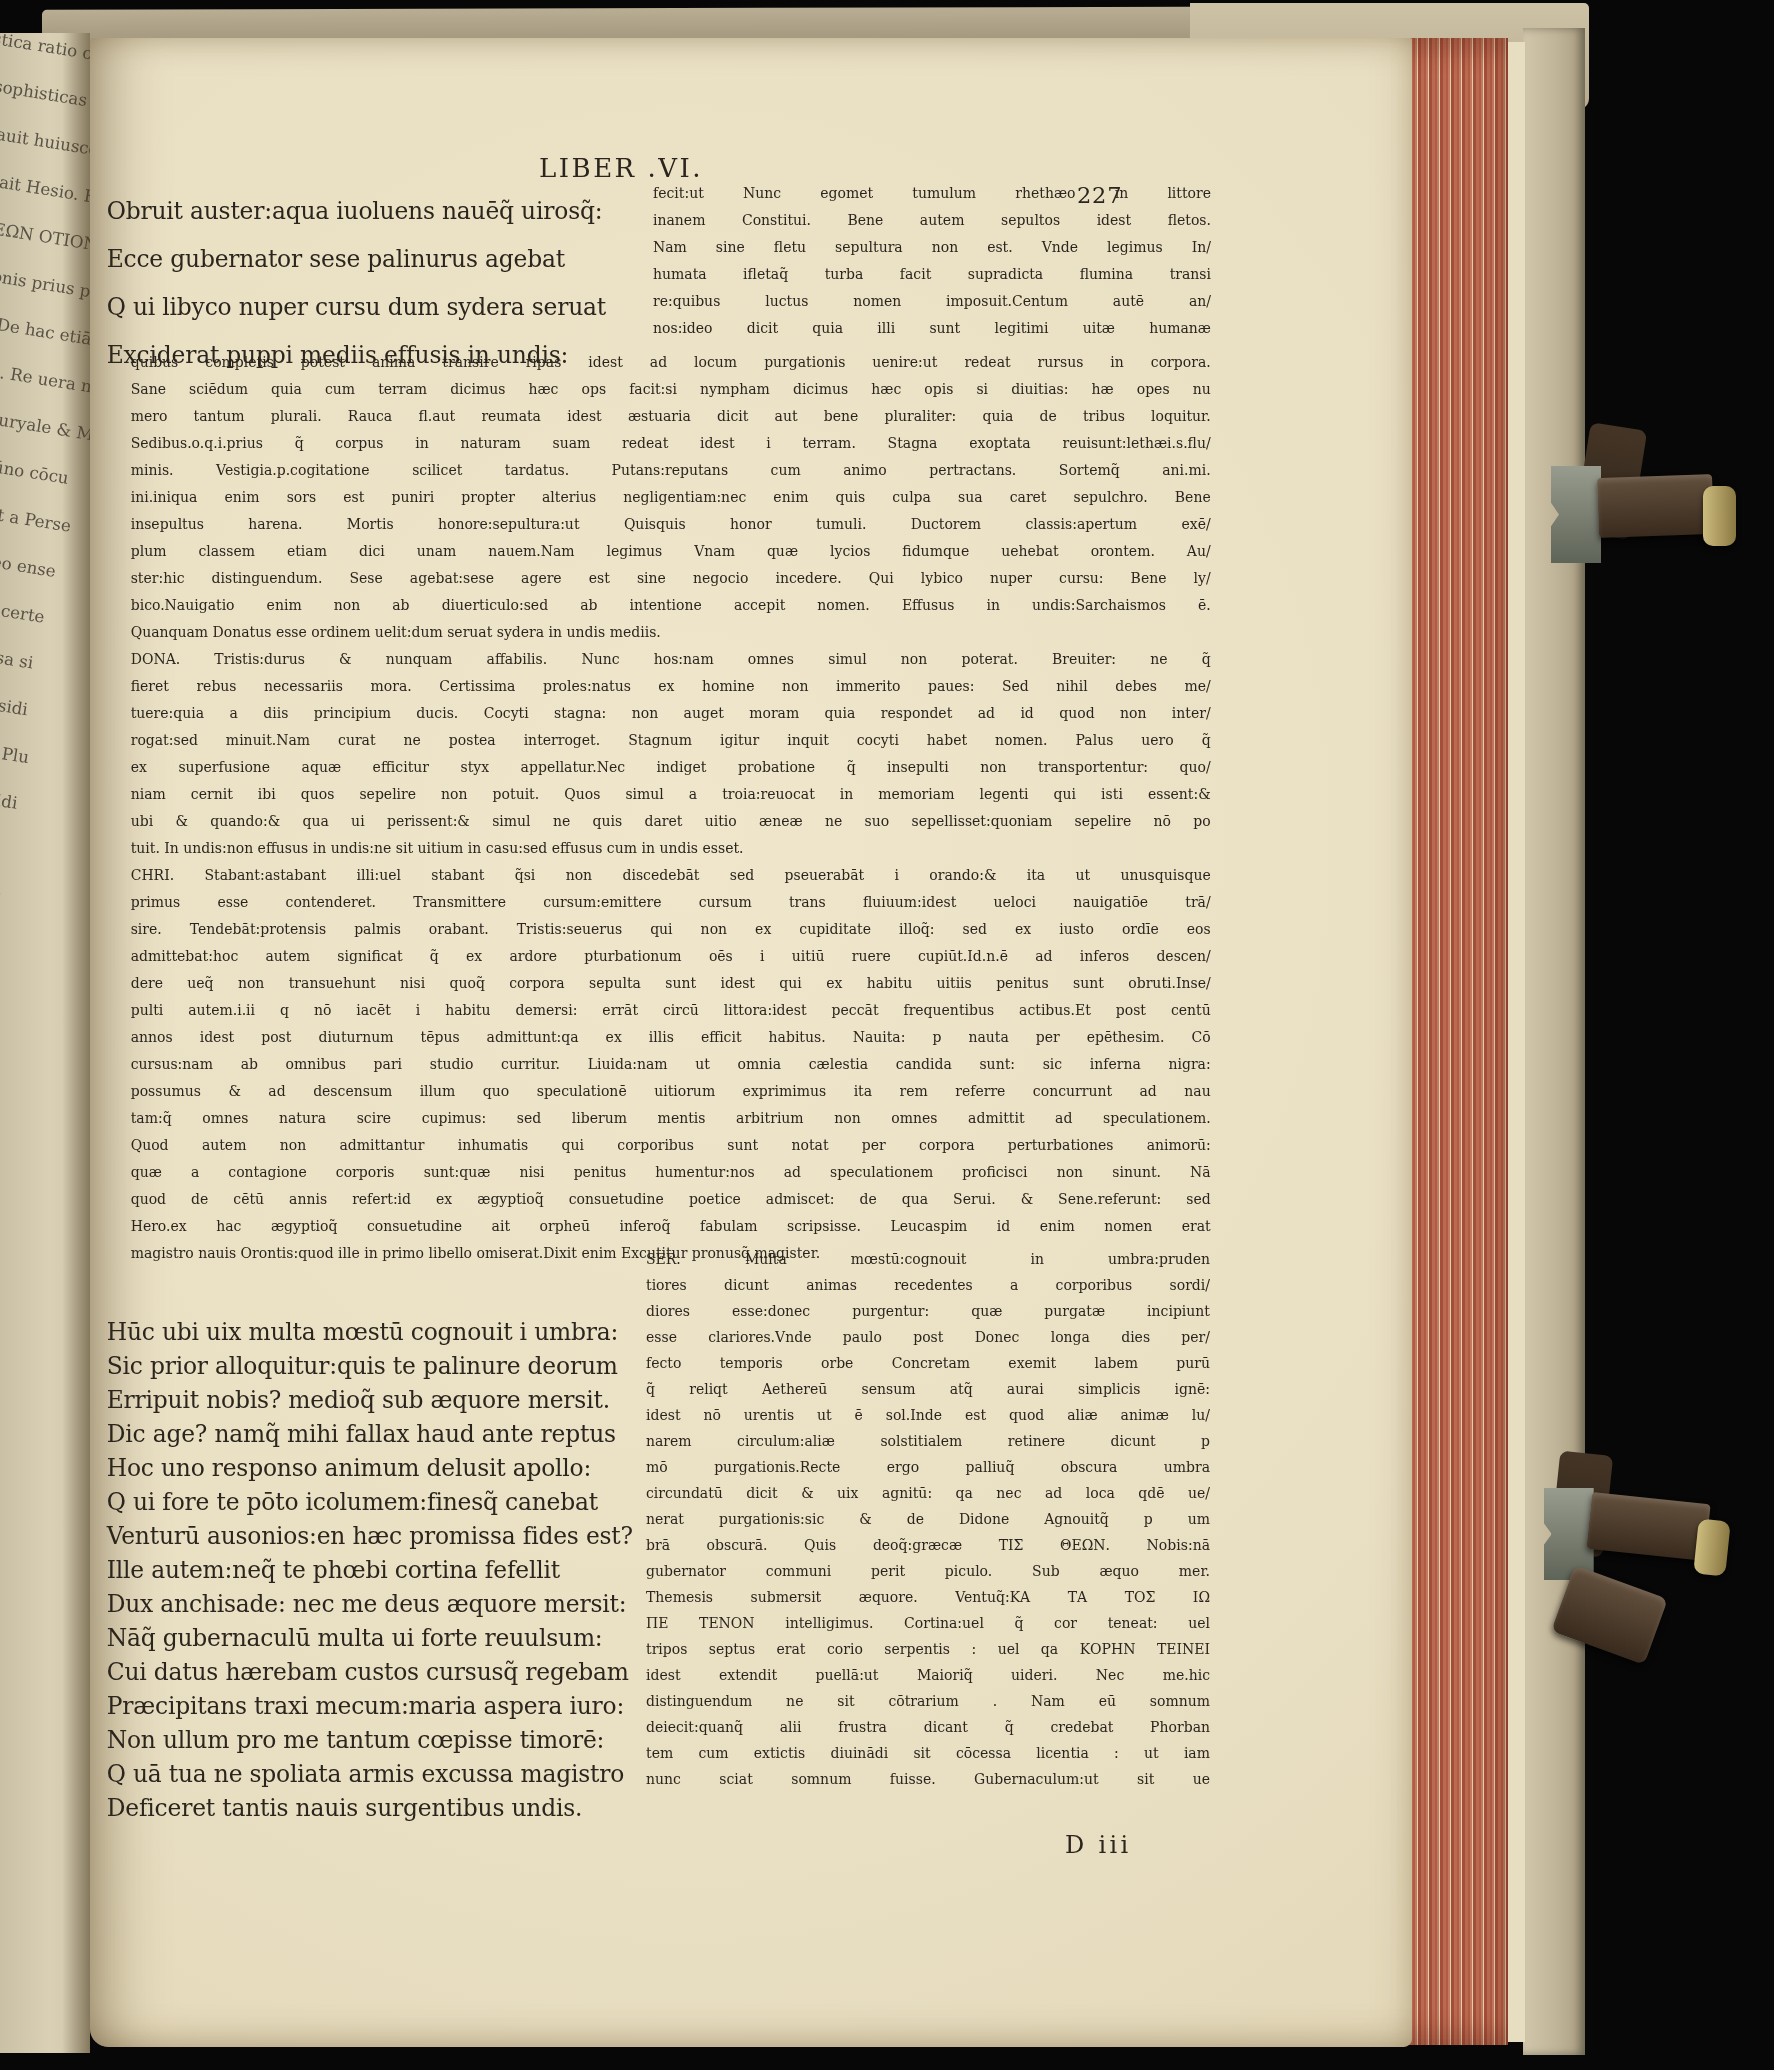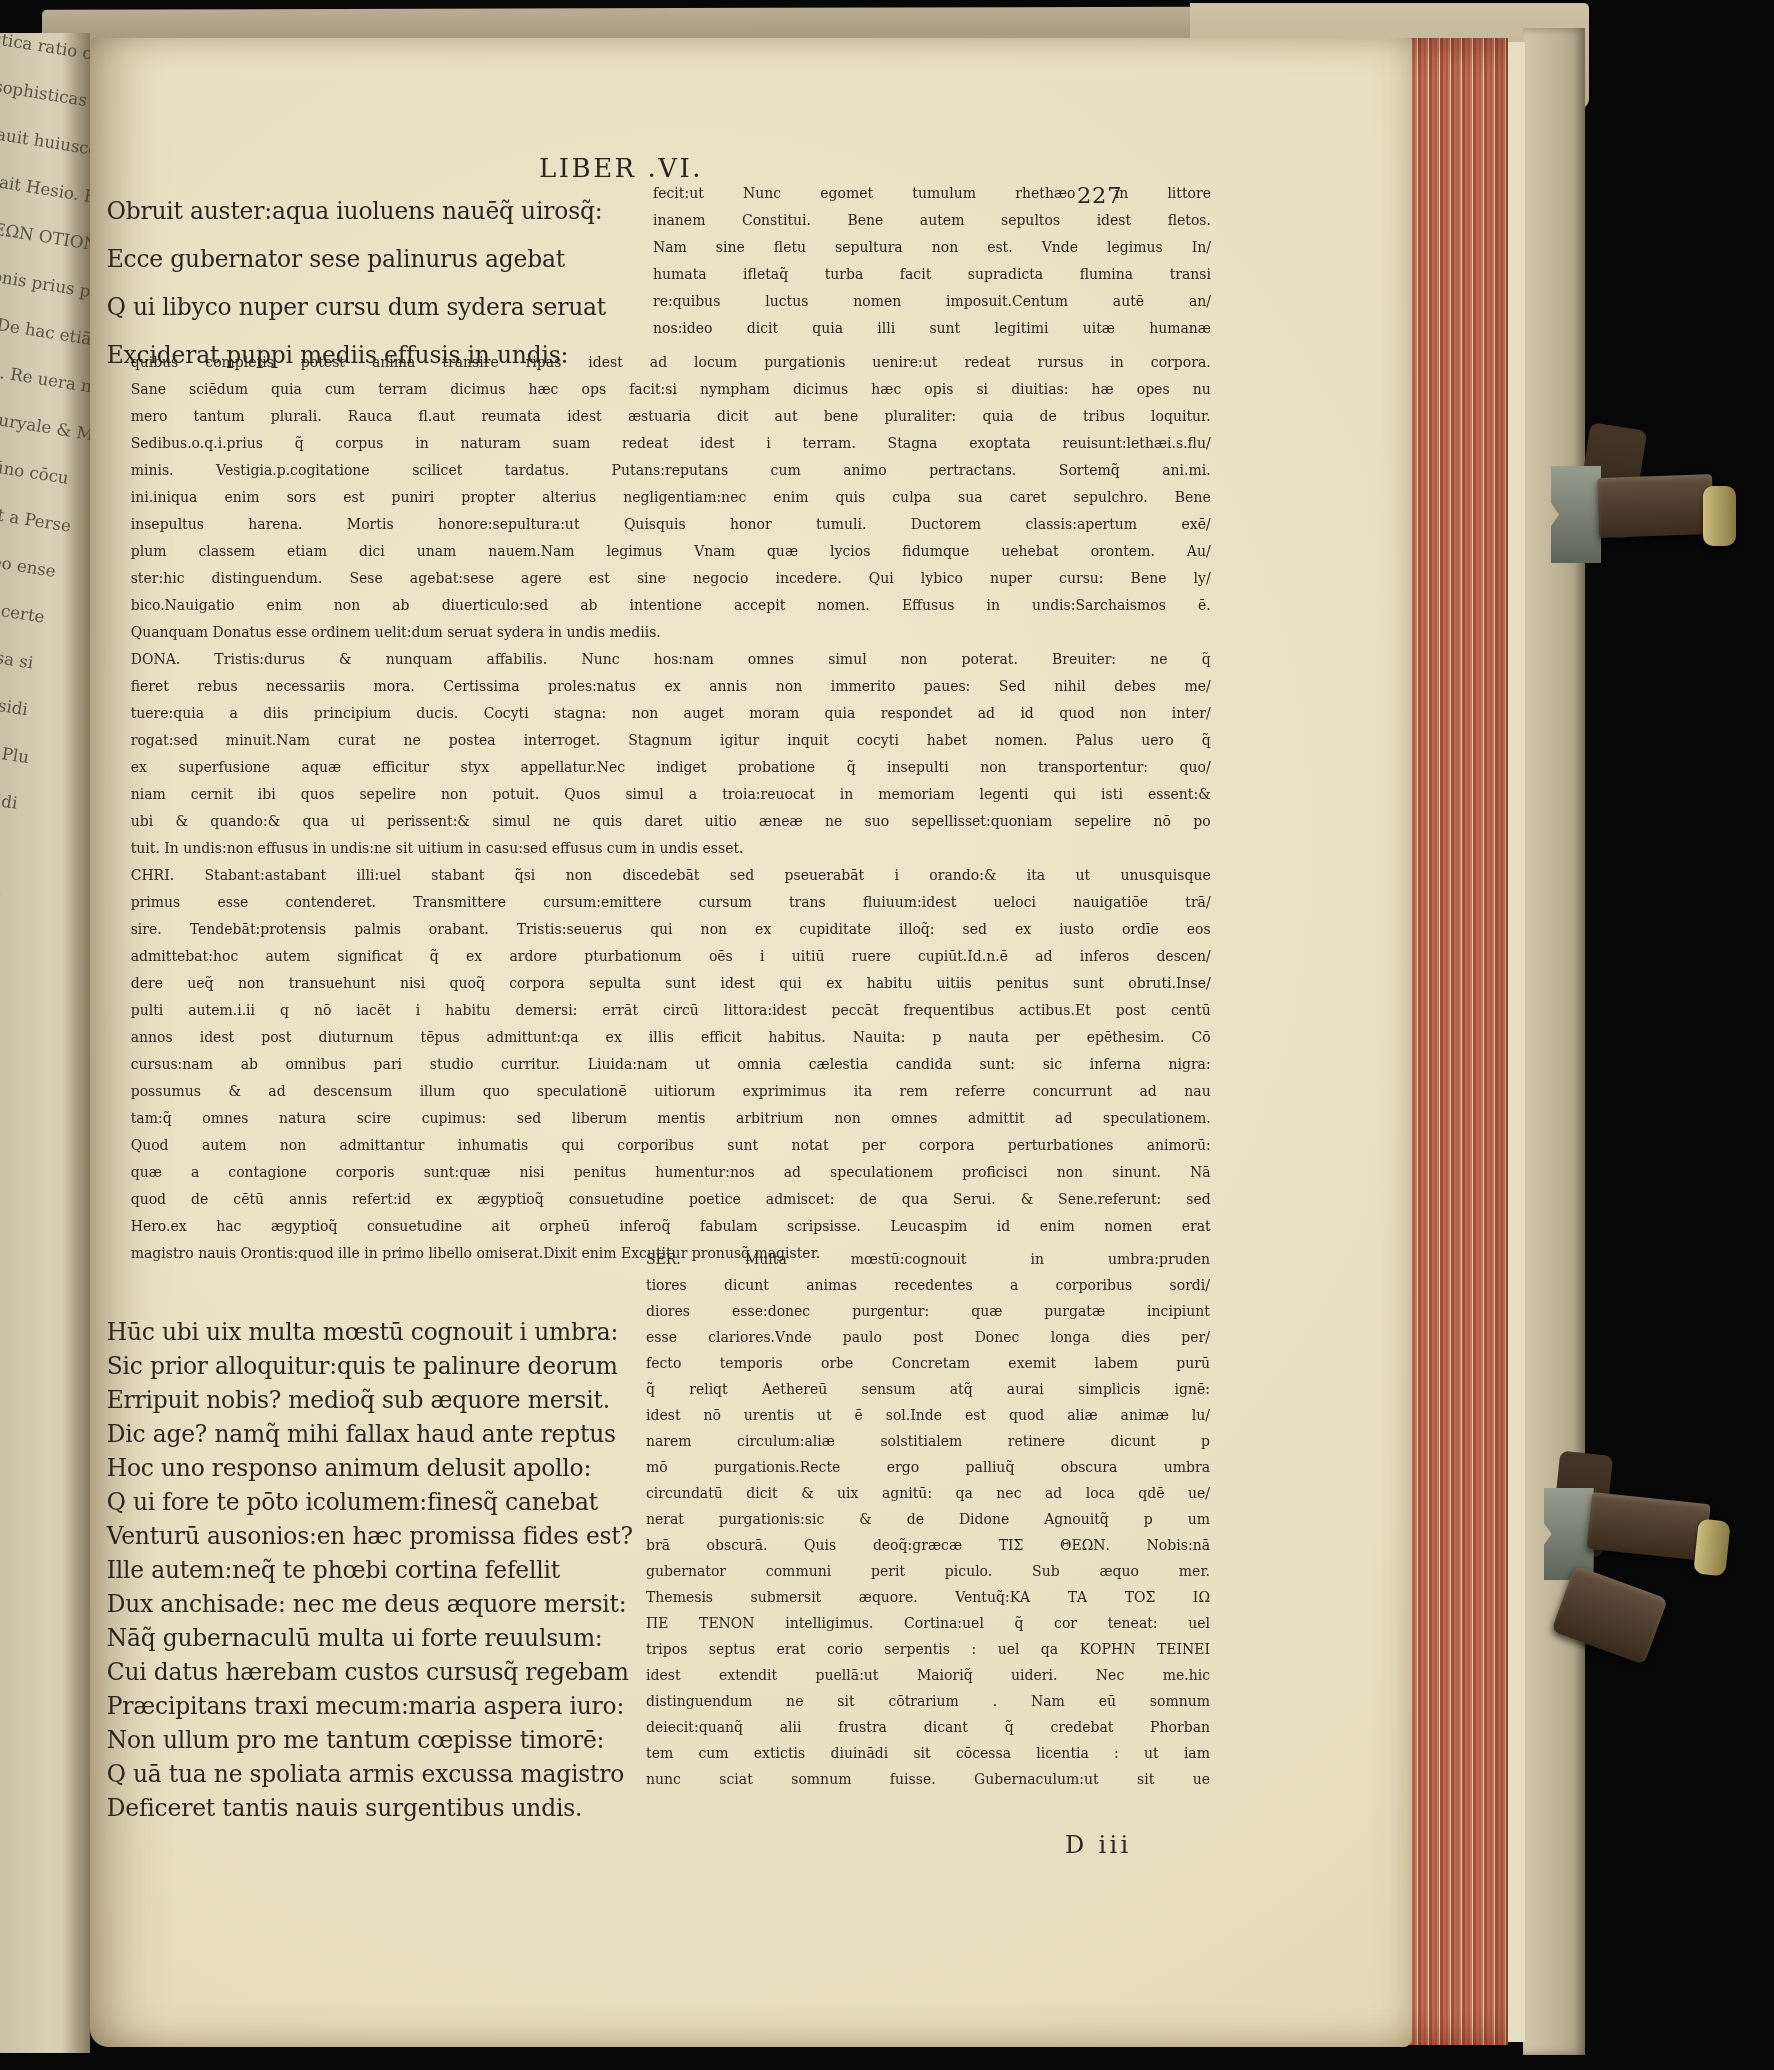--- a/index.html
+++ b/index.html
@@ -139,21 +139,21 @@
         <div class="tl">mero tantum plurali.  Rauca fl.aut reumata idest æstuaria dicit aut bene pluraliter: quia de tribus loquitur.</div>
         <div class="tl">Sedibus.o.q.i.prius q̃ corpus in naturam suam redeat idest i terram.  Stagna exoptata reuisunt:lethæi.s.flu/</div>
         <div class="tl">minis.  Vestigia.p.cogitatione scilicet tardatus.  Putans:reputans cum animo pertractans.  Sortemq̃ ani.mi.</div>
         <div class="tl">ini.iniqua enim sors est puniri propter alterius negligentiam:nec enim quis culpa sua caret sepulchro. Bene</div>
         <div class="tl">insepultus harena.  Mortis honore:sepultura:ut Quisquis honor tumuli.  Ductorem classis:apertum exē/</div>
         <div class="tl">plum classem etiam dici unam nauem.Nam legimus Vnam quæ lycios fidumque uehebat orontem.   Au/</div>
         <div class="tl">ster:hic distinguendum.  Sese agebat:sese agere est sine negocio incedere.  Qui lybico nuper cursu: Bene ly/</div>
         <div class="tl">bico.Nauigatio enim non ab diuerticulo:sed ab intentione accepit nomen.  Effusus in undis:Sarchaismos ē.</div>
         <div class="tl nj">Quanquam Donatus esse ordinem uelit:dum seruat sydera in undis mediis.</div>
         <div class="tl">DONA.   Tristis:durus &amp; nunquam affabilis.  Nunc hos:nam omnes simul non poterat.  Breuiter: ne q̃</div>
-        <div class="tl">fieret rebus necessariis mora.  Certissima proles:natus ex annis non immerito paues: Sed nihil debes me/</div>
+        <div class="tl">fieret rebus necessariis mora.  Certissima proles:natus ex homine non immerito paues: Sed nihil debes me/</div>
         <div class="tl">tuere:quia a diis principium ducis.  Cocyti stagna: non auget moram quia respondet ad id quod non inter/</div>
         <div class="tl">rogat:sed minuit.Nam curat ne postea interroget. Stagnum igitur inquit cocyti habet nomen. Palus uero q̃</div>
         <div class="tl">ex superfusione aquæ efficitur styx appellatur.Nec indiget probatione q̃ insepulti non transportentur: quo/</div>
         <div class="tl">niam cernit ibi quos sepelire non potuit.  Quos simul a troia:reuocat in memoriam legenti qui isti essent:&amp;</div>
         <div class="tl">ubi &amp; quando:&amp; qua ui perissent:&amp; simul ne quis daret uitio æneæ ne suo sepellisset:quoniam sepelire nō po</div>
         <div class="tl nj">tuit.  In undis:non effusus in undis:ne sit uitium in casu:sed effusus cum in undis esset.</div>
         <div class="tl">CHRI.   Stabant:astabant illi:uel stabant q̃si non discedebāt sed pseuerabāt i orando:&amp; ita ut unusquisque</div>
         <div class="tl">primus esse contenderet.  Transmittere cursum:emittere cursum trans fluiuum:idest ueloci nauigatiōe trā/</div>
         <div class="tl">sire.  Tendebāt:protensis palmis orabant.  Tristis:seuerus qui non ex cupiditate illoq̃: sed ex iusto ordīe eos</div>
         <div class="tl">admittebat:hoc autem significat q̃ ex ardore pturbationum oēs i uitiū ruere cupiūt.Id.n.ē ad inferos descen/</div>

